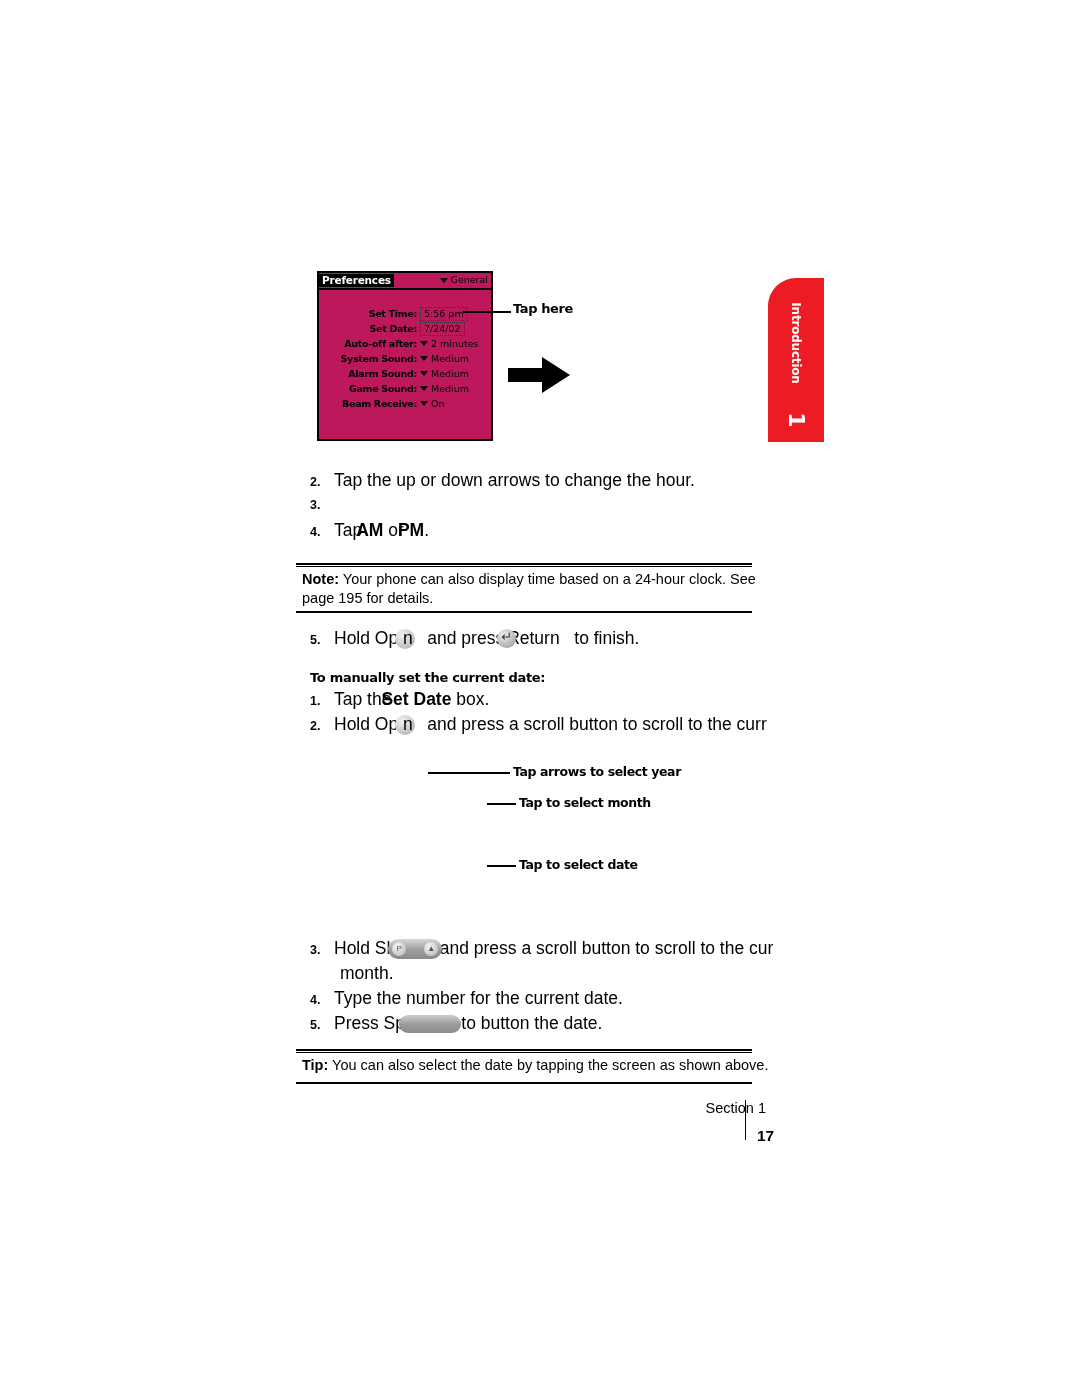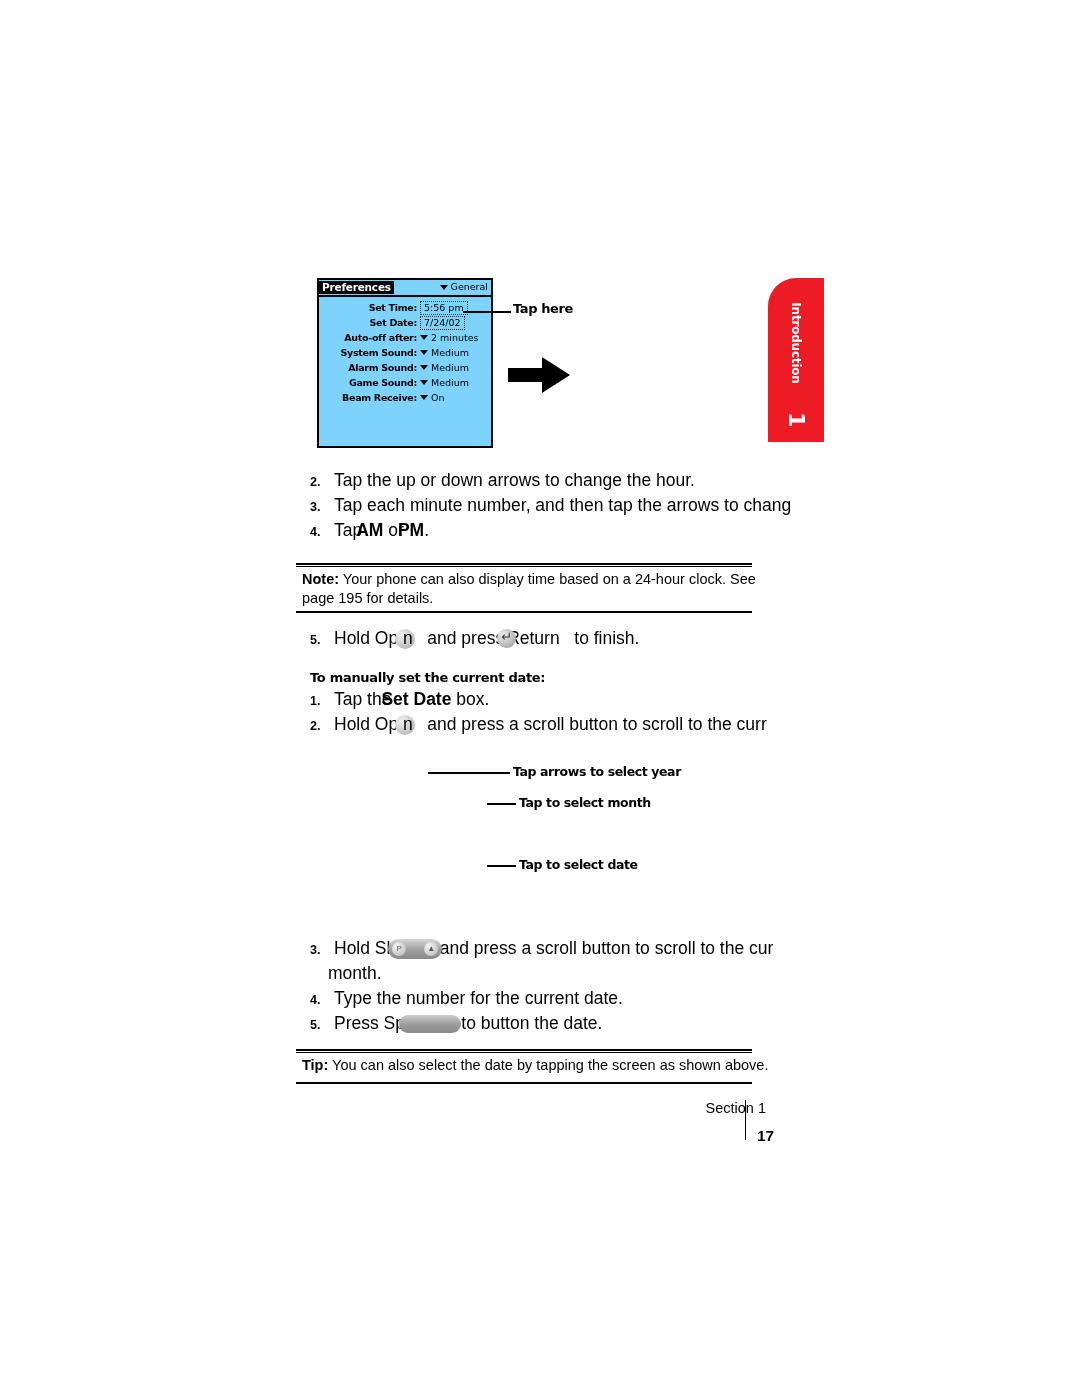--- a/index.html
+++ b/index.html
@@ -19,25 +19,25 @@
     position: absolute;
     left: 0; top: 0;
     width: 1080px;
     height: 1397px;
   }
 
   
   .pref-panel {
     position: absolute;
     left: 317px;
-    top: 278px;
+    top: 271px;
     width: 176px;
     height: 170px;
     border: 2px solid #000;
-    background: #7dd3fc;
+    background: #be185d;
     box-sizing: border-box;
   }
   .pref-titlebar {
     position: relative;
     height: 15px;
     border-bottom: 2px solid #000;
     display: flex;
     align-items: center;
   }
   .pref-title {
@@ -64,21 +64,21 @@
     white-space: nowrap;
   }
   .tri-down {
     width: 0; height: 0;
     border-left: 4px solid transparent;
     border-right: 4px solid transparent;
     border-top: 5px solid #000;
     display: inline-block;
   }
   .pref-rows {
-    padding-top: 3px;
+    padding-top: 16px;
   }
   .pref-row {
     display: flex;
     align-items: center;
     height: 15px;
     font-family: "DejaVu Sans", sans-serif;
     font-size: 9.5px;
     white-space: nowrap;
   }
   .pref-label {
@@ -423,21 +423,20 @@
     <div class="red-tab-num">1</div>
   </div>
 
   <div class="step" style="left:310px; top:468px;">
     <span class="step-num">2.</span>
     <span class="step-body">Tap the up or down arrows to change the hour.</span>
   </div>
 
   <div class="step" style="left:310px; top:493px;">
     <span class="step-num">3.</span>
-    <span class="step-body">Tap each minute number, and then tap the arrows to chang</span>
   </div>
 
   <div class="step" style="left:310px; top:518px;">
     <span class="step-num">4.</span>
     <span class="step-body"><span>Tap</span><span class="overlap2">AM</span> <span>or</span><span class="overlap2">PM</span><span>.</span></span>
   </div>
 
   <div class="rule-double" style="left:296px; top:563px; width:456px;"></div>
   <div class="note-text" style="left:296px; top:570px;">
     <span class="b">Note:</span><span> Your phone can also display time based on a 24-hour clock. See page 195 for details.</span>
@@ -467,21 +466,21 @@
   <div class="callout-line" style="left:487px; top:803px; width:29px;"></div>
   <div class="callout-label" style="left:519px; top:795px;">Tap to select month</div>
 
   <div class="callout-line" style="left:487px; top:865px; width:29px;"></div>
   <div class="callout-label" style="left:519px; top:857px;">Tap to select date</div>
 
   <div class="step" style="left:310px; top:936px;">
     <span class="step-num">3.</span>
     <span class="step-body"><span>Hold Sh</span><span class="key-shift"><span class="dot-p">P</span><span class="dot-a">▲</span></span> &nbsp;&nbsp; <span>and press a scroll button to scroll to the cur</span></span>
   </div>
-  <div class="body-text" style="left:328px; top:961px;">month.</div>
+  <div class="body-text" style="left:340px; top:961px;">month.</div>
 
   <div class="step" style="left:310px; top:986px;">
     <span class="step-num">4.</span>
     <span class="step-body">Type the number for the current date.</span>
   </div>
 
   <div class="step" style="left:310px; top:1011px;">
     <span class="step-num">5.</span>
     <span class="step-body"><span>Press Sp</span><span class="key-space"></span> &nbsp;&nbsp;&nbsp; <span>to button the date.</span></span>
   </div>

